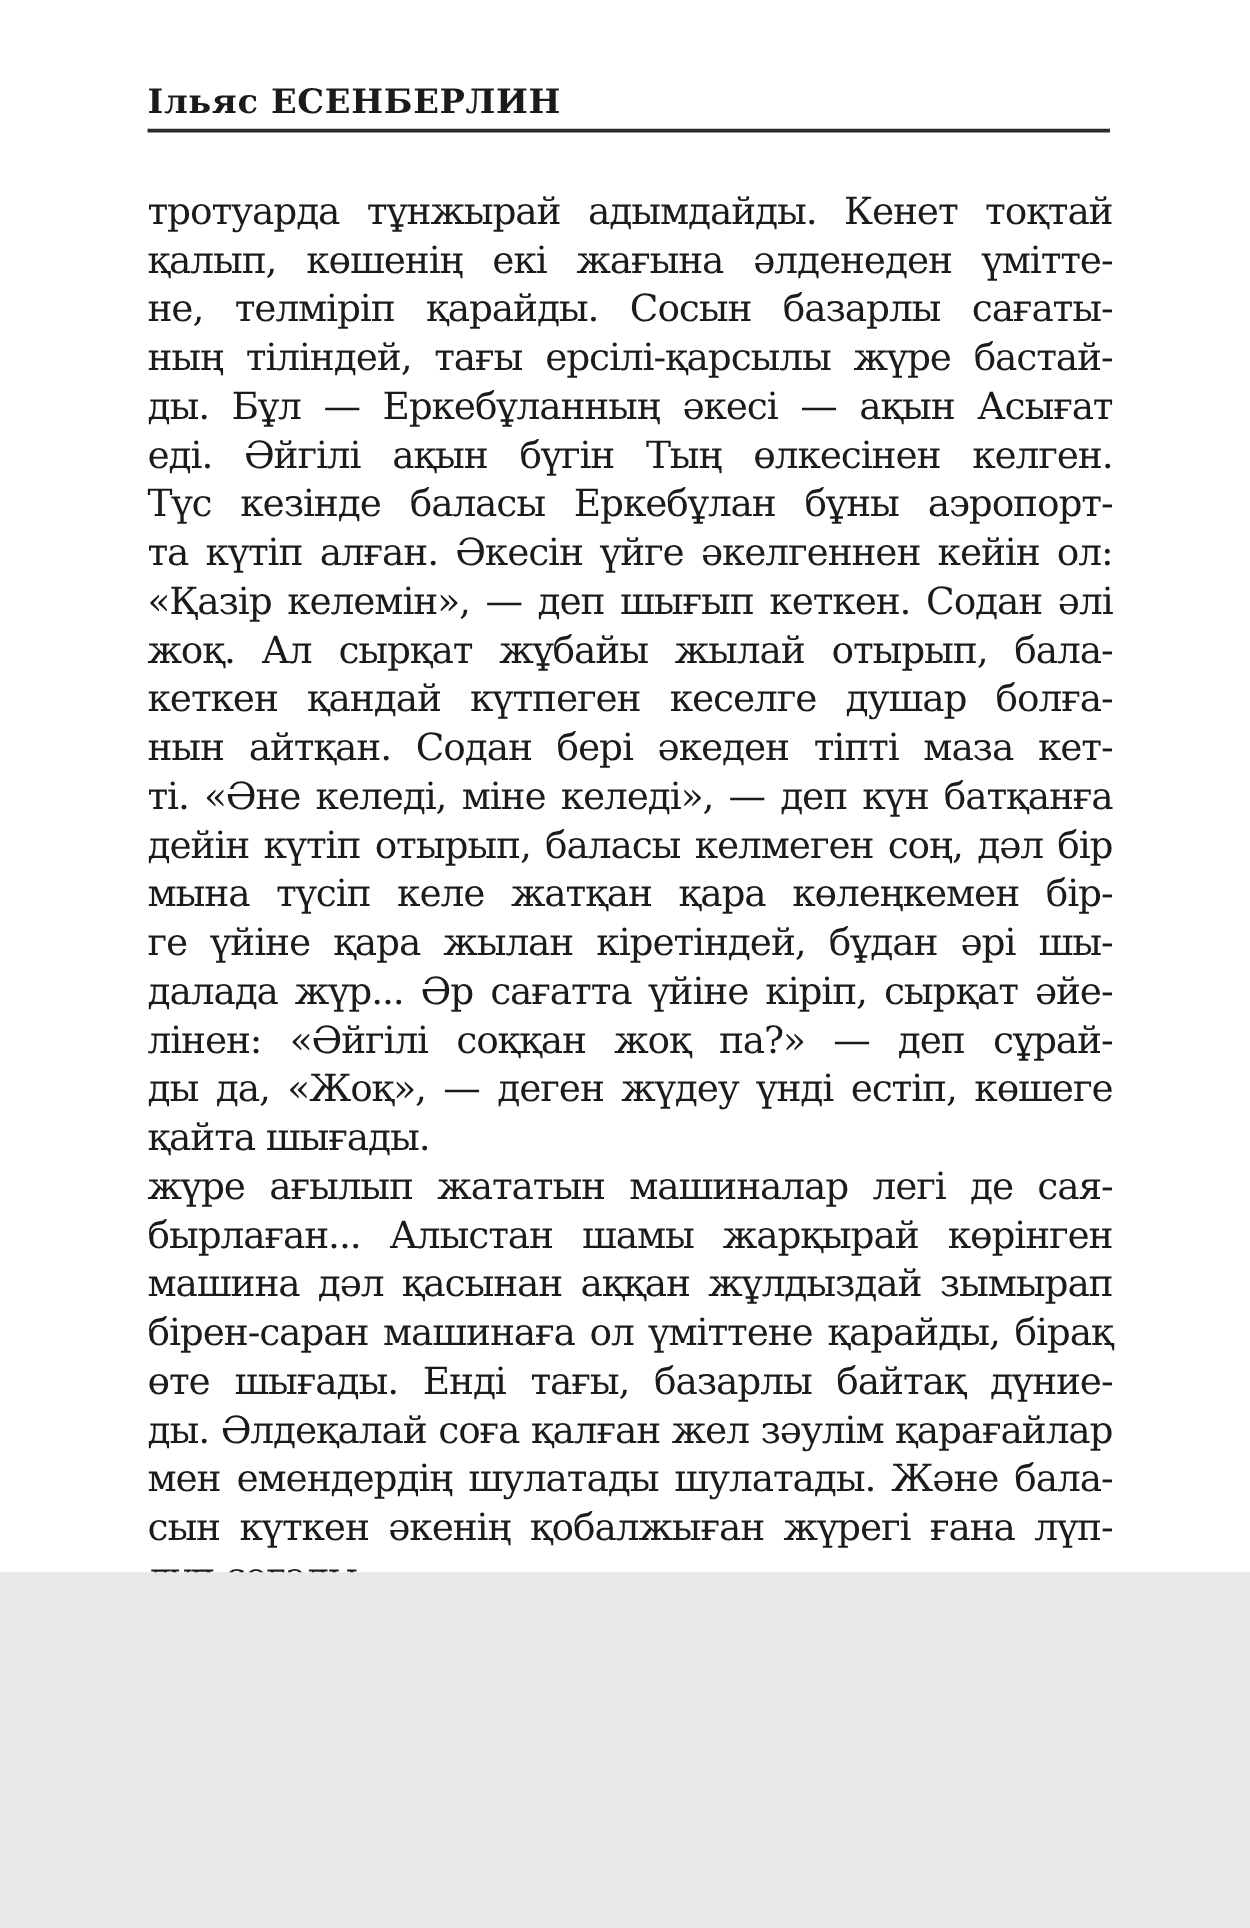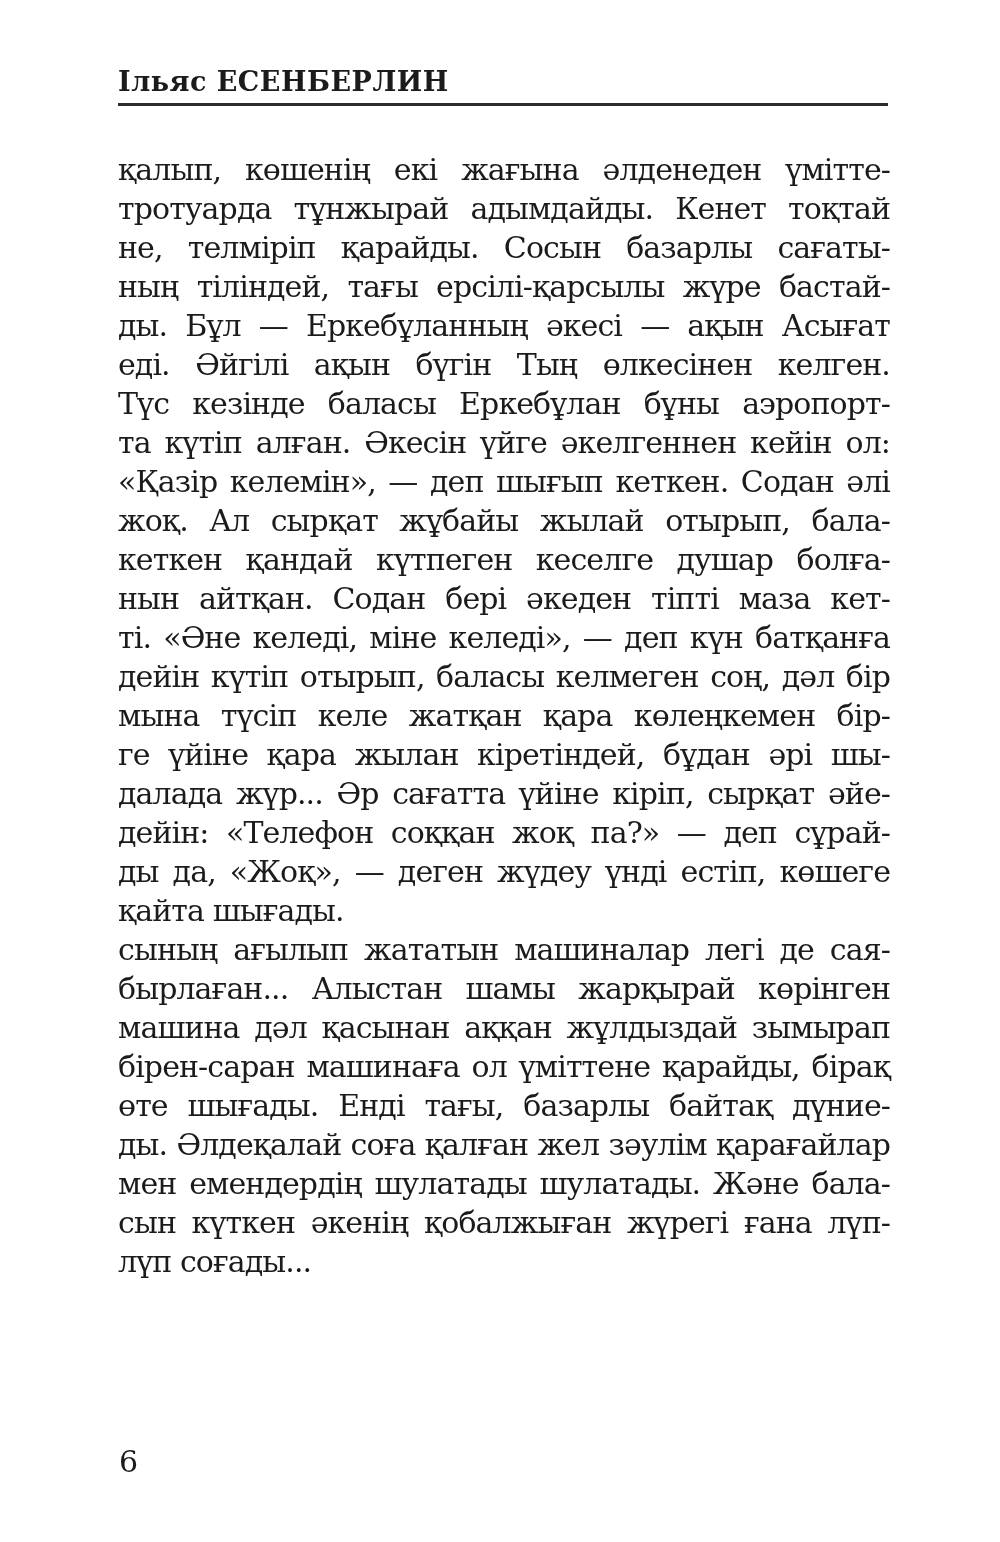--- a/index.html
+++ b/index.html
@@ -3,21 +3,21 @@
 <meta charset="utf-8">
 <style>
   html, body {
     margin: 0;
     padding: 0;
     background: #e8e8e8;
   }
   .page {
     position: relative;
     width: 1000px;
-    height: 1542px;
+    height: 1258px;
     margin: 0 auto;
     background: #ffffff;
     font-family: "DejaVu Serif", "Liberation Serif", serif;
     color: #1b1b1b;
     overflow: hidden;
   }
   .running-header {
     position: absolute;
     top: 66px;
     left: 118px;
@@ -71,43 +71,43 @@
 
 <div class="page">
 
   <div class="running-header">
     <div class="title">Ільяс ЕСЕНБЕРЛИН</div>
     <div class="rule"></div>
   </div>
 
   <div class="text-body">
       <div class="para">
+        <div class="line">тротуарда тұнжырай адымдайды. Кенет тоқтай</div>
         <div class="line">қалып, көшенің екі жағына әлденеден үмітте-</div>
-        <div class="line">тротуарда тұнжырай адымдайды. Кенет тоқтай</div>
         <div class="line">не, телміріп қарайды. Сосын базарлы сағаты-</div>
         <div class="line">ның тіліндей, тағы ерсілі-қарсылы жүре бастай-</div>
         <div class="line">ды. Бұл — Еркебұланның әкесі — ақын Асығат</div>
         <div class="line">еді. Әйгілі ақын бүгін Тың өлкесінен келген.</div>
         <div class="line">Түс кезінде баласы Еркебұлан бұны аэропорт-</div>
         <div class="line">та күтіп алған. Әкесін үйге әкелгеннен кейін ол:</div>
         <div class="line">«Қазір келемін», — деп шығып кеткен. Содан әлі</div>
         <div class="line">жоқ. Ал сырқат жұбайы жылай отырып, бала-</div>
         <div class="line">кеткен қандай күтпеген кеселге душар болға-</div>
         <div class="line">нын айтқан. Содан бері әкеден тіпті маза кет-</div>
         <div class="line">ті. «Әне келеді, міне келеді», — деп күн батқанға</div>
         <div class="line">дейін күтіп отырып, баласы келмеген соң, дәл бір</div>
         <div class="line">мына түсіп келе жатқан қара көлеңкемен бір-</div>
         <div class="line">ге үйіне қара жылан кіретіндей, бұдан әрі шы-</div>
         <div class="line">далада жүр... Әр сағатта үйіне кіріп, сырқат әйе-</div>
-        <div class="line">дейін: «Телефон соққан жоқ па?» — деп сұрай-</div>
+        <div class="line">лінен: «Әйгілі соққан жоқ па?» — деп сұрай-</div>
         <div class="line">ды да, «Жоқ», — деген жүдеу үнді естіп, көшеге</div>
         <div class="line flush">қайта шығады.</div>
       </div>
       <div class="para">
-        <div class="line">сының ағылып жататын машиналар легі де сая-</div>
+        <div class="line">жүре ағылып жататын машиналар легі де сая-</div>
         <div class="line">бырлаған... Алыстан шамы жарқырай көрінген</div>
         <div class="line">машина дәл қасынан аққан жұлдыздай зымырап</div>
         <div class="line">бірен-саран машинаға ол үміттене қарайды, бірақ</div>
         <div class="line">өте шығады. Енді тағы, базарлы байтақ дүние-</div>
         <div class="line">ды. Әлдеқалай соға қалған жел зәулім қарағайлар</div>
         <div class="line">мен емендердің шулатады шулатады. Және бала-</div>
         <div class="line">сын күткен әкенің қобалжыған жүрегі ғана лүп-</div>
         <div class="line flush">лүп соғады...</div>
       </div>
     </div>

